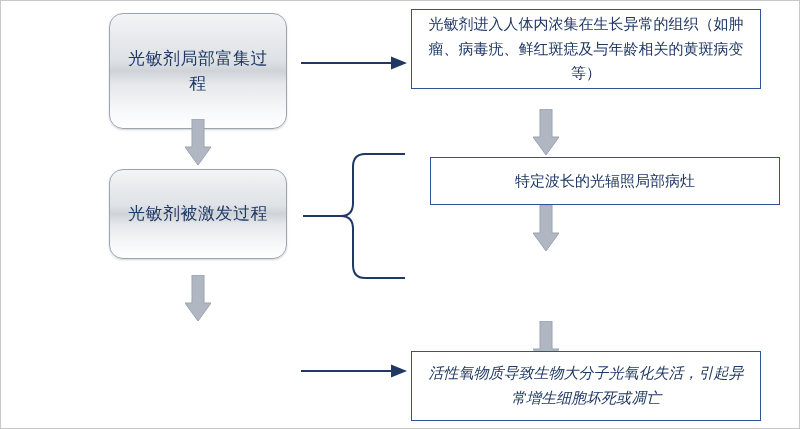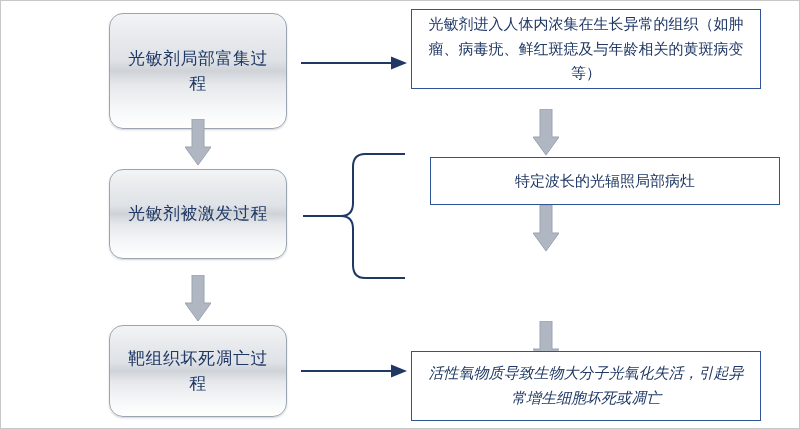--- a/index.html
+++ b/index.html
@@ -108,23 +108,20 @@
   </svg>
 
   <div class="leftbox" style="left:108px; top:168px; width:178px; height:90px;">
     <span>光敏剂被激发过程</span>
   </div>
 
   <svg class="downarrow" style="left:184px; top:274px;" viewBox="0 0 26 46">
     <polygon points="7,0 19,0 19,28 26,28 13,46 0,28 7,28" fill="#b0b7c3" stroke="#9aa3b0" stroke-width="1"></polygon>
   </svg>
 
-  <div class="leftbox" style="left:108px; top:324px; width:178px; height:92px;">
-    <span>靶组织坏死凋亡过程</span>
-  </div>
 
   <div class="rightbox" style="left:410px; top:8px; width:350px; height:80px;">
     <span>光敏剂进入人体内浓集在生长异常的组织（如肿瘤、病毒疣、鲜红斑痣及与年龄相关的黄斑病变等）</span>
   </div>
 
   <svg class="downarrow" style="left:532px; top:108px;" viewBox="0 0 26 46">
     <polygon points="7,0 19,0 19,28 26,28 13,46 0,28 7,28" fill="#b0b7c3" stroke="#9aa3b0" stroke-width="1"></polygon>
   </svg>
 
   <div class="rightbox center-one-line" style="left:410px; top:156px; width:350px; height:48px;margin-left:19px;">

